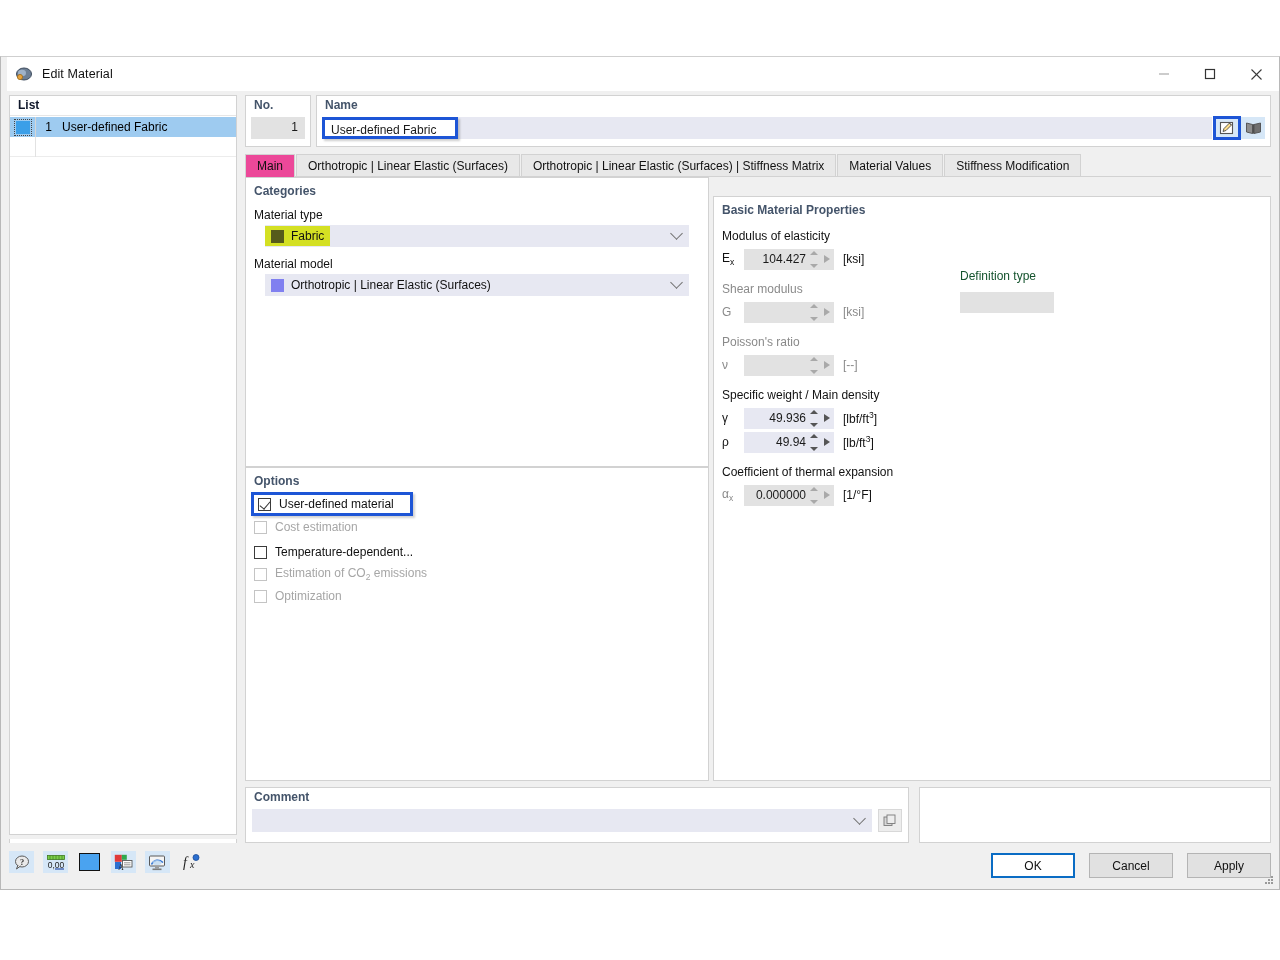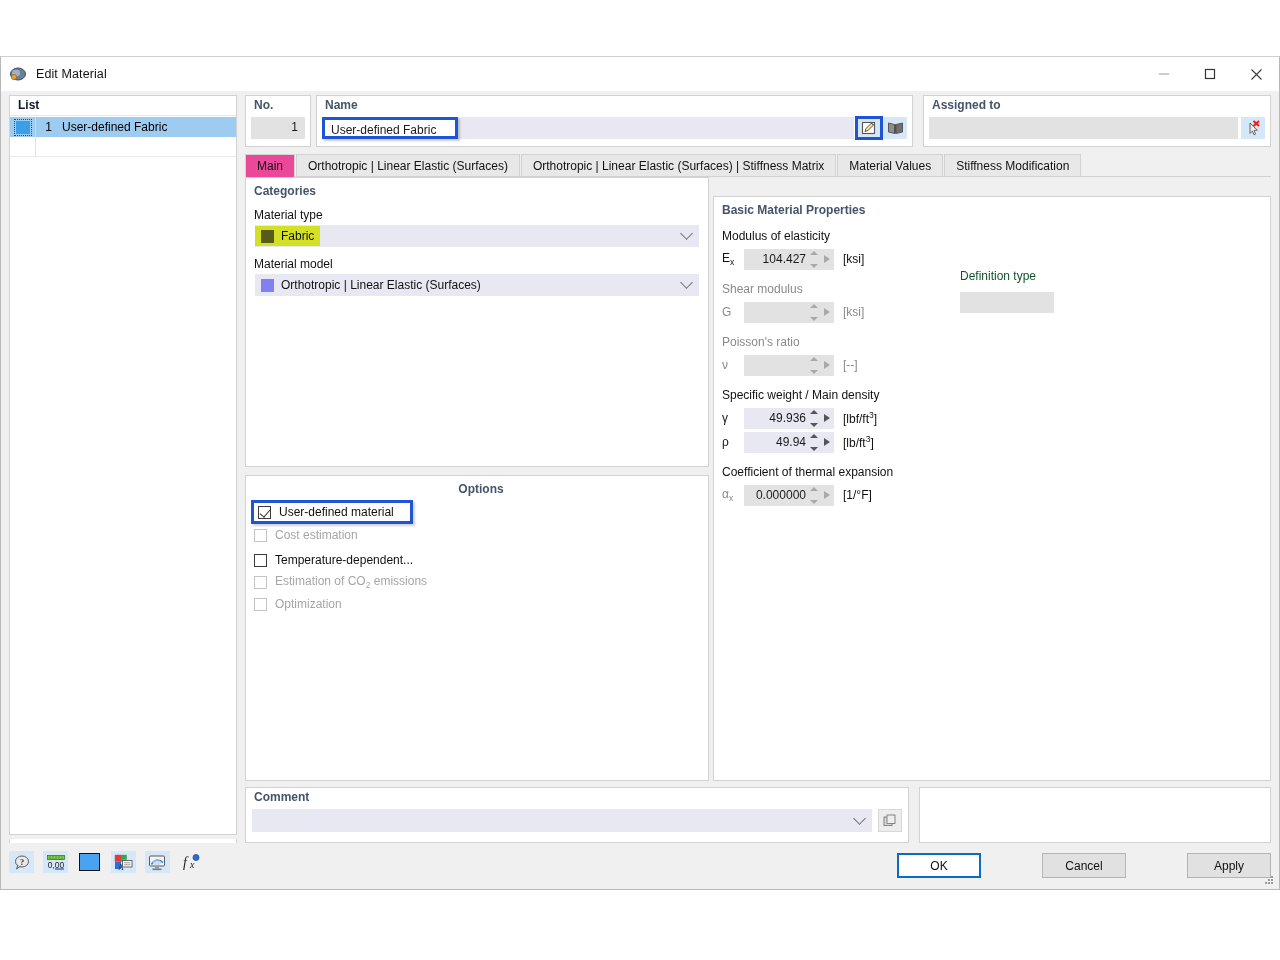--- a/index.html
+++ b/index.html
@@ -14,20 +14,21 @@
   }
   .screen { position: relative; width: 1280px; height: 960px; background: #ffffff; }
 
   
   .window {
     position: absolute;
     left: 0; top: 56px; width: 1280px; height: 834px;
     background: #f0f0f0;
     border: 1px solid #b8b8b8;
     border-top: 1px solid #cfcfcf;
+    padding-left: 6px;
   }
   .titlebar {
     height: 34px; background: #ffffff;
     display: flex; align-items: center;
     position: relative;
   }
   .titlebar .app-icon {
     margin-left: 8px; width: 18px; height: 18px; position: relative;
   }
   .titlebar .title {
@@ -150,25 +151,25 @@
   .panes { display: flex; margin-top: 0; height: 604px; }
   .pane-left { width: 464px; margin-right: 4px; display: flex; flex-direction: column; }
   .pane-right { flex: 1; background: #ffffff; border: 1px solid #d2d2d2; position: relative; margin-top: 19px; }
 
   .grp { background: #ffffff; border: 1px solid #d2d2d2; position: relative; }
   .grp-title {
     font-weight: bold; font-size: 12px; color: #44546a;
     padding: 6px 0 0 8px;
   }
   .categories { height: 290px; }
-  .options { flex: 1; margin-top: 8px; text-align: center; }
+  .options { flex: 1; margin-top: 0; }
 
   .fld-label { font-size: 12px; color: #111; padding: 10px 0 3px 8px; }
   .combo {
-    margin: 0 9px; height: 22px; background: #e7e8f2;
+    margin: 0 19px; height: 22px; background: #e7e8f2;
     display: flex; align-items: center; position: relative;
   }
   .combo .hl { background: #d4e023; height: 20px; display: flex; align-items: center; padding-right: 6px; }
   .sw { width: 13px; height: 13px; margin: 0 7px 0 6px; }
   .sw.olive { background: #565b1b; }
   .sw.violet { background: #8080f0; }
   .combo-text { font-size: 12px; color: #111; }
   .chev {
     position: absolute; right: 8px; top: 4px;
     width: 9px; height: 9px; border-right: 1.6px solid #707070; border-bottom: 1.6px solid #707070;
@@ -248,21 +249,21 @@
   }
   .comment-side { flex: 1; margin-left: 10px; background: #fff; border: 1px solid #d2d2d2; }
 
   
   .bottombar { position: absolute; left: 0; right: 0; bottom: 0; height: 46px; background: #f0f0f0; }
   .bb-left { position: absolute; left: 8px; top: 8px; display: flex; }
   .bb-btn {
     width: 25px; height: 22px; margin-right: 9px; background: #d6e7f7;
     display: flex; align-items: center; justify-content: center; position: relative;
   }
-  .bb-right { position: absolute; right: 8px; top: 10px; display: flex; gap: 47px; }
+  .bb-right { position: absolute; right: 8px; top: 10px; display: flex; }
   .dlgbtn {
     width: 84px; height: 25px; margin-left: 14px;
     background: #e1e1e1; border: 1px solid #b4b4b4;
     display: flex; align-items: center; justify-content: center;
     font-size: 12px; color: #111;
   }
   .dlgbtn.primary { background: #ffffff; border: 2px solid #0a6cc4; }
   .grip {
     position: absolute; right: 4px; bottom: 3px; width: 12px; height: 12px;
   }
@@ -389,31 +390,20 @@
               <div class="nb">
                 <svg width="17" height="14" viewBox="0 0 17 14">
                   <path d="M1.5 2 L7.5 3.5 L7.5 12.5 L1.5 11 Z" fill="#8d8d8d" stroke="#4e4e4e" stroke-width="0.9"></path>
                   <path d="M15.5 2 L9 3.5 L9 12.5 L15.5 11 Z" fill="#6f6f6f" stroke="#4e4e4e" stroke-width="0.9"></path>
                   <rect x="7.5" y="3.2" width="1.5" height="9.4" fill="#4e4e4e"></rect>
                 </svg>
               </div>
             </div>
           </div>
 
-          <div class="box assigned-box">
-            <div class="box-label">Assigned to</div>
-            <div class="assigned-field"></div>
-            <div class="assigned-btn">
-              <svg width="18" height="17" viewBox="0 0 18 17">
-                <path d="M6 3 L6 13.5 L8.4 11 L10 14.8 L11.6 14 L10.1 10.4 L13.4 10.2 Z" fill="#e9e9e9" stroke="#5a5a5a" stroke-width="0.9"></path>
-                <line x1="9.5" y1="1" x2="15" y2="6" stroke="#e02020" stroke-width="2"></line>
-                <line x1="15" y1="1" x2="9.5" y2="6" stroke="#e02020" stroke-width="2"></line>
-              </svg>
-            </div>
-          </div>
         </div>
 
         <div class="tabstrip">
           <div class="tab active">Main</div>
           <div class="tab">Orthotropic | Linear Elastic (Surfaces)</div>
           <div class="tab">Orthotropic | Linear Elastic (Surfaces) | Stiffness Matrix</div>
           <div class="tab">Material Values</div>
           <div class="tab">Stiffness Modification</div>
         </div>
 

